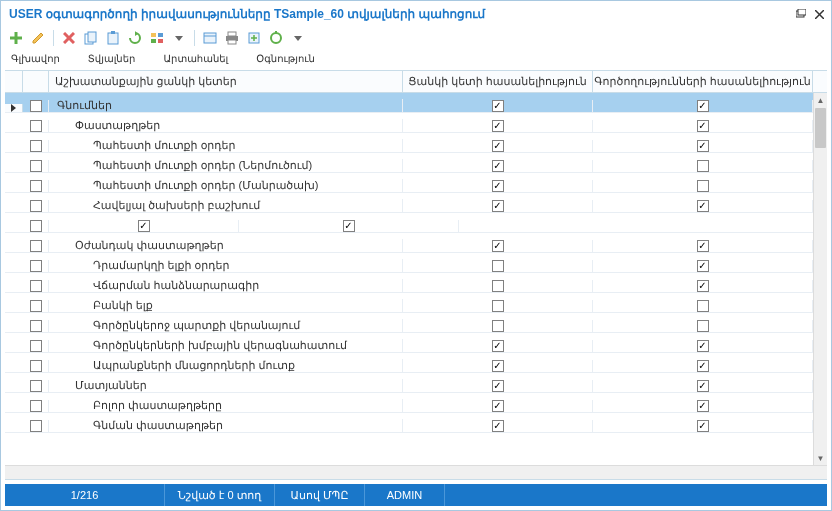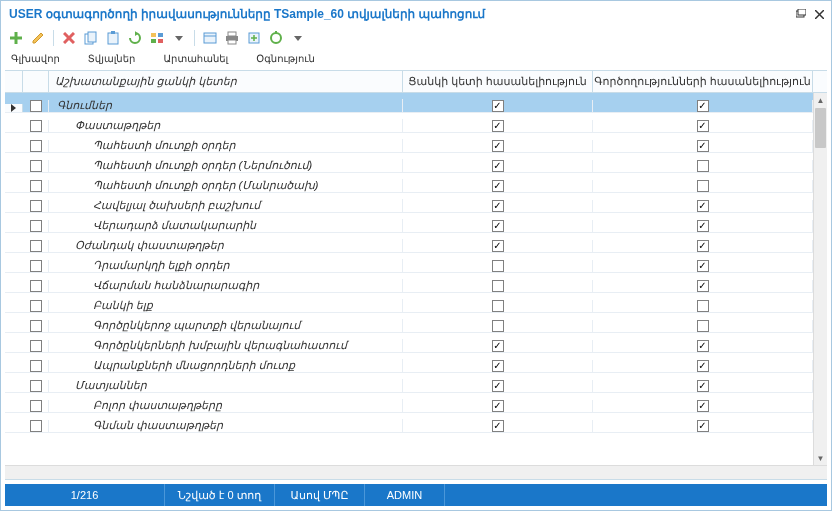--- a/index.html
+++ b/index.html
@@ -83,21 +83,21 @@
   .gh-cell {
     border-right: 1px solid #c8dce8;
     display: flex;
     align-items: center;
     padding: 0 6px;
     white-space: nowrap;
     overflow: hidden;
   }
   .col-ind { width: 18px; flex: none; padding:0; }
   .col-chb { width: 26px; flex: none; justify-content: center; padding:0; }
-  .col-name { flex: 1; font-style: italic; }
+  .col-name { flex: 1; }
   .col-c1 { width: 190px; flex: none; justify-content: center; text-align:center; }
   .col-c2 { width: 220px; flex: none; justify-content: center; text-align:center; }
   .col-sb { width: 14px; flex: none; border-right: none; }
   .grid-body {
     flex: 1;
     overflow: hidden;
     position: relative;
   }
   .row {
     display: flex;
@@ -400,21 +400,20 @@
           <div class="cell col-c2">
             <span class="chk on"></span>
           </div>
           <div class="cell col-sb"></div>
         </div>
         <div class="row">
           <div class="cell col-ind"></div>
           <div class="cell col-chb">
             <span class="chk"></span>
           </div>
-          <div class="cell col-name" style="padding-left: 44px;">Վերադարձ մատակարարին</div>
           <div class="cell col-c1">
             <span class="chk on"></span>
           </div>
           <div class="cell col-c2">
             <span class="chk on"></span>
           </div>
           <div class="cell col-sb"></div>
         </div>
         <div class="row">
           <div class="cell col-ind"></div>

